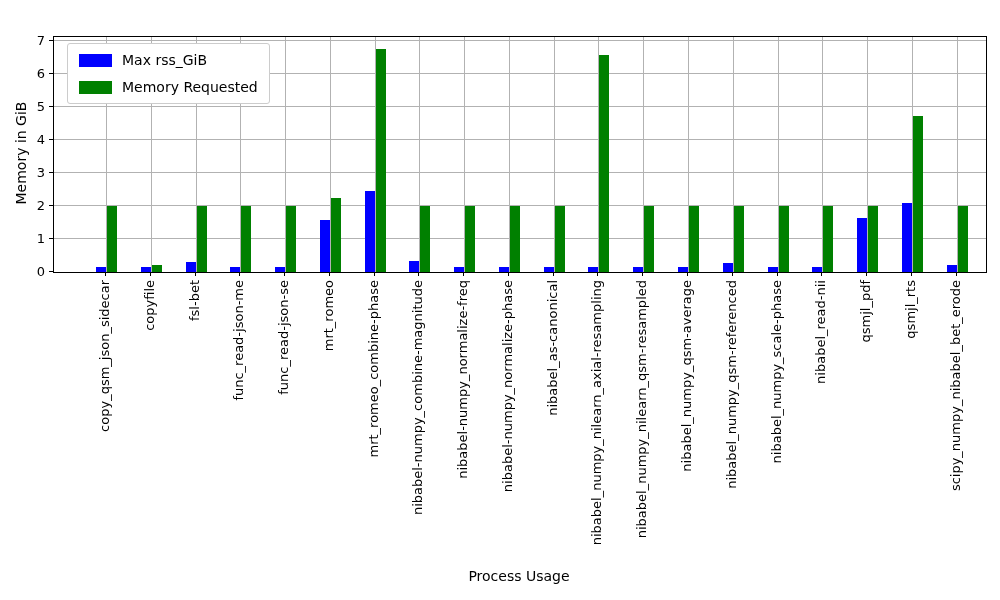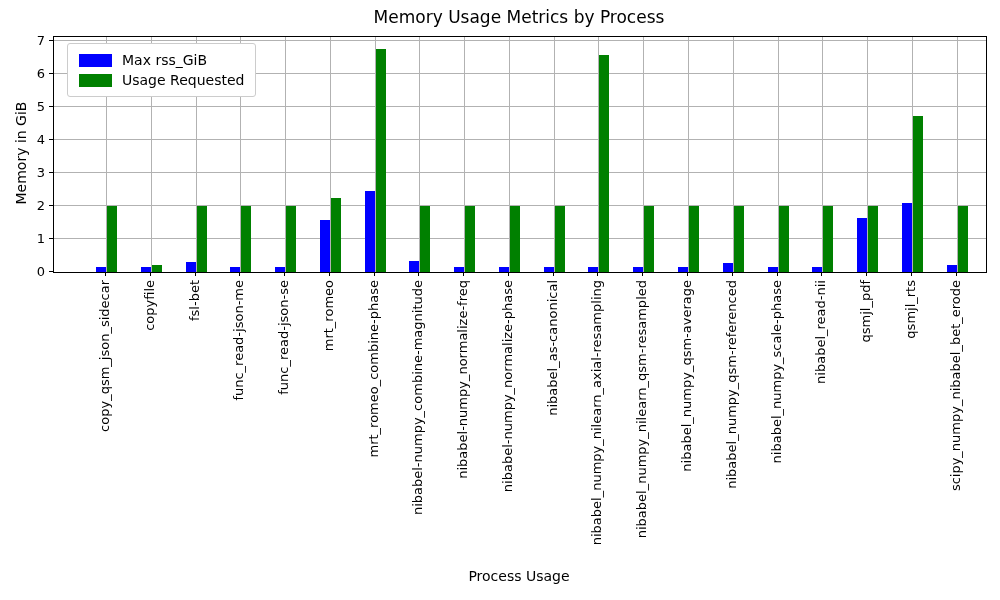--- a/index.html
+++ b/index.html
@@ -102,21 +102,21 @@
   #legend {
     position: absolute;
     left: 13px;
     top: 6px;
     background: #ffffff;
     border: 1px solid #cccccc;
     border-radius: 3px;
     padding: 8px 11px;
     display: flex;
     flex-direction: column;
-    gap: 4px;
+    gap: 11px;
     z-index: 5;
     text-align: right;
   }
   .legend-item {
     display: flex;
     align-items: center;
     gap: 10px;
   }
   .legend-swatch {
     width: 33px;
@@ -126,33 +126,32 @@
   .legend-label {
     font-size: 14px;
     color: #000000;
     white-space: nowrap;
   }
 </style>
 </head>
 <body>
 
 <div id="figure">
-  <div id="chart-title">Memory Usage Metrics by Process</div>
 
   <div id="y-axis-label">Memory in GiB</div>
 
   <div id="plot-area">
     <div id="legend">
       <div class="legend-item">
         <span class="legend-swatch" id="swatch-0" style="background: rgb(0, 0, 255);"></span>
         <span class="legend-label">Max rss_GiB</span>
       </div>
       <div class="legend-item">
         <span class="legend-swatch" id="swatch-1" style="background: rgb(0, 128, 0);"></span>
-        <span class="legend-label">Usage Requested</span>
+        <span class="legend-label">Memory Requested</span>
       </div>
     </div>
   <div class="gridline-h" style="bottom: 32.9593px;"></div>
       <div class="gridline-h" style="bottom: 65.9187px;"></div>
       <div class="gridline-h" style="bottom: 98.878px;"></div>
       <div class="gridline-h" style="bottom: 131.837px;"></div>
       <div class="gridline-h" style="bottom: 164.797px;"></div>
       <div class="gridline-h" style="bottom: 197.756px;"></div>
       <div class="gridline-h" style="bottom: 230.715px;"></div>
       <div class="gridline-v" style="left: 52px;"></div>

